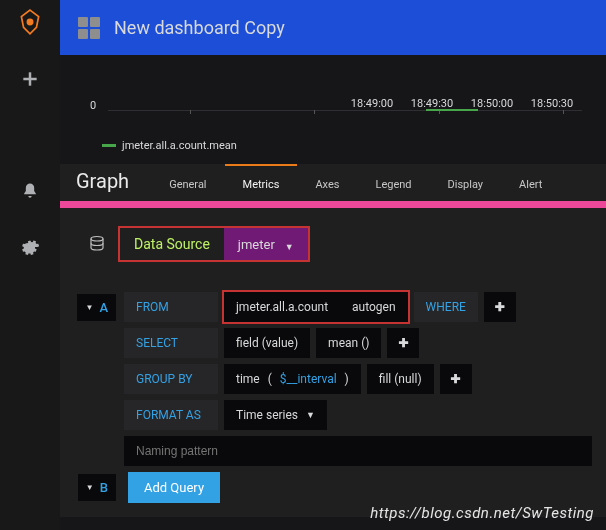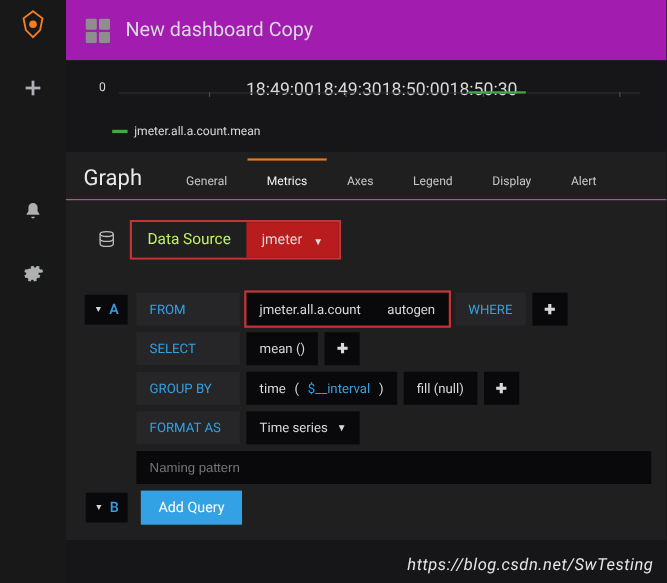--- a/index.html
+++ b/index.html
@@ -18,55 +18,55 @@
   display: flex; flex-direction: column; align-items: center;
   padding-top: 8px; gap: 0;
   z-index: 10;
 }
 .sidebar .logo { margin-bottom: 12px; }
 .sidebar .nav-item { width: 40px; height: 40px; display: flex; align-items: center; justify-content: center; margin: 8px 0; color: #aeb0b3; cursor: pointer; }
 .sidebar .nav-item svg { width: 20px; height: 20px; }
 
 .topbar {
   position: absolute; left: 60px; right: 0; top: 0; height: 55px;
-  background: #a21caf;
+  background: #1d4ed8;
   display: flex; align-items: center; padding-left: 18px;
   color: #d8d9da; font-size: 18px;
 }
 .topbar .dash-icon { width: 22px; height: 22px; margin-right: 14px; display: grid; grid-template-columns: 1fr 1fr; grid-template-rows: 1fr 1fr; gap: 2px; }
 .topbar .dash-icon span { background: #8e8e8e; border-radius: 1px; }
 
 .main { position: absolute; left: 60px; right: 0; top: 55px; bottom: 0; background: #161619; }
 
 
 .chart-preview { padding: 6px 24px 0 24px; background: #161619; }
 .axis-row { position: relative; height: 36px; }
 .y-tick { position: absolute; left: 6px; top: 2px; font-size: 11px; color: #d8d9da; }
-.x-ticks { display: flex; justify-content: center; padding-left: 28px; font-size: 16px; color: #d8d9da; margin-top: 10px; }
+.x-ticks { display: flex; justify-content: flex-end; padding-left: 28px; font-size: 11px; color: #d8d9da; margin-top: 36px; }
 .x-ticks span { min-width: 60px; text-align: center; }
 .chart-baseline { position: absolute; left: 24px; right: 0; top: 13px; border-top: 1px solid #2f2f33; }
 .tick-mark { position: absolute; top: 13px; width: 1px; height: 4px; background: #555; }
 .highlight-seg { position: absolute; top: 12px; height: 2px; background: #47a64a; }
 .legend-row { display: flex; align-items: center; gap: 6px; padding: 6px 0 10px 18px; font-size: 11px; color: #d8d9da; }
 .legend-swatch { width: 14px; height: 3px; background: #47a64a; }
 
 
 .editor { background: #1f1f20; margin-top: 2px; }
-.editor-tabs { display: flex; align-items: flex-end; height: 44px; padding-left: 12px; border-bottom: 1px solid #ec4899; }
+.editor-tabs { display: flex; align-items: flex-end; height: 44px; padding-left: 12px; border-bottom: 7px solid #ec4899; }
 .editor-title { font-size: 20px; color: #eaeaea; padding: 0 22px 8px 4px; }
 .tab { font-size: 11px; color: #c7c7c8; padding: 12px 18px 10px 18px; cursor: pointer; }
 .tab.active { color: #f2f2f2; border-top: 2px solid #eb7b18; margin-top: -2px; }
 
 .editor-body { padding: 18px 14px 8px 14px; }
 
 .ds-row { display: flex; align-items: center; gap: 0; margin-bottom: 30px; margin-left: 6px; }
 .ds-db-icon { width: 34px; height: 34px; display: flex; align-items: center; justify-content: center; color: #bfbfbf; margin-right: 4px; }
 .ds-label-box { padding: 8px 14px; background: #1f1f20; }
 .ds-label { color: #bef264; font-size: 14px; }
-.ds-select { background: #b91c1c; padding: 8px 14px; display: flex; align-items: flex-end; gap: 10px; font-size: 13px; cursor: pointer; }
+.ds-select { background: #701a75; padding: 8px 14px; display: flex; align-items: flex-end; gap: 10px; font-size: 13px; cursor: pointer; }
 .ds-select .caret { font-size: 9px; }
 .red-outline { border: 2px solid #c63333; }
 .red-outline-2 { outline: 2px solid #c63333; }
 
 
 .query-block { margin-left: 6px; }
 .qrow { display: flex; align-items: stretch; margin-bottom: 6px; }
 .q-letter-col { width: 44px; display: flex; align-items: center; justify-content: flex-end; padding-right: 8px; }
 .q-toggle { background: #09090b; padding: 6px 8px; display: flex; align-items: center; gap: 6px; cursor: pointer; color: #33a2e5; font-weight: 500; }
 .q-toggle .tri { font-size: 8px; color: #d8d9da; }
@@ -192,20 +192,21 @@
             <div class="q-seg" style="margin-right:0">jmeter.all.a.count</div>
             <div class="q-seg" style="margin-right:0">autogen</div>
           </div>
           <div class="q-seg where" style="margin-left:6px">WHERE</div>
           <div class="q-seg btn-plus">✚</div>
         </div>
 
         <div class="qrow">
           <div class="q-letter-col"></div>
           <div class="q-key">SELECT</div>
+          <div class="q-seg">field (value)</div>
           <div class="q-seg">mean ()</div>
           <div class="q-seg btn-plus">✚</div>
         </div>
 
         <div class="qrow">
           <div class="q-letter-col"></div>
           <div class="q-key">GROUP BY</div>
           <div class="q-seg">
             <span>time</span> (<span class="sv">$__interval</span>)
           </div>

